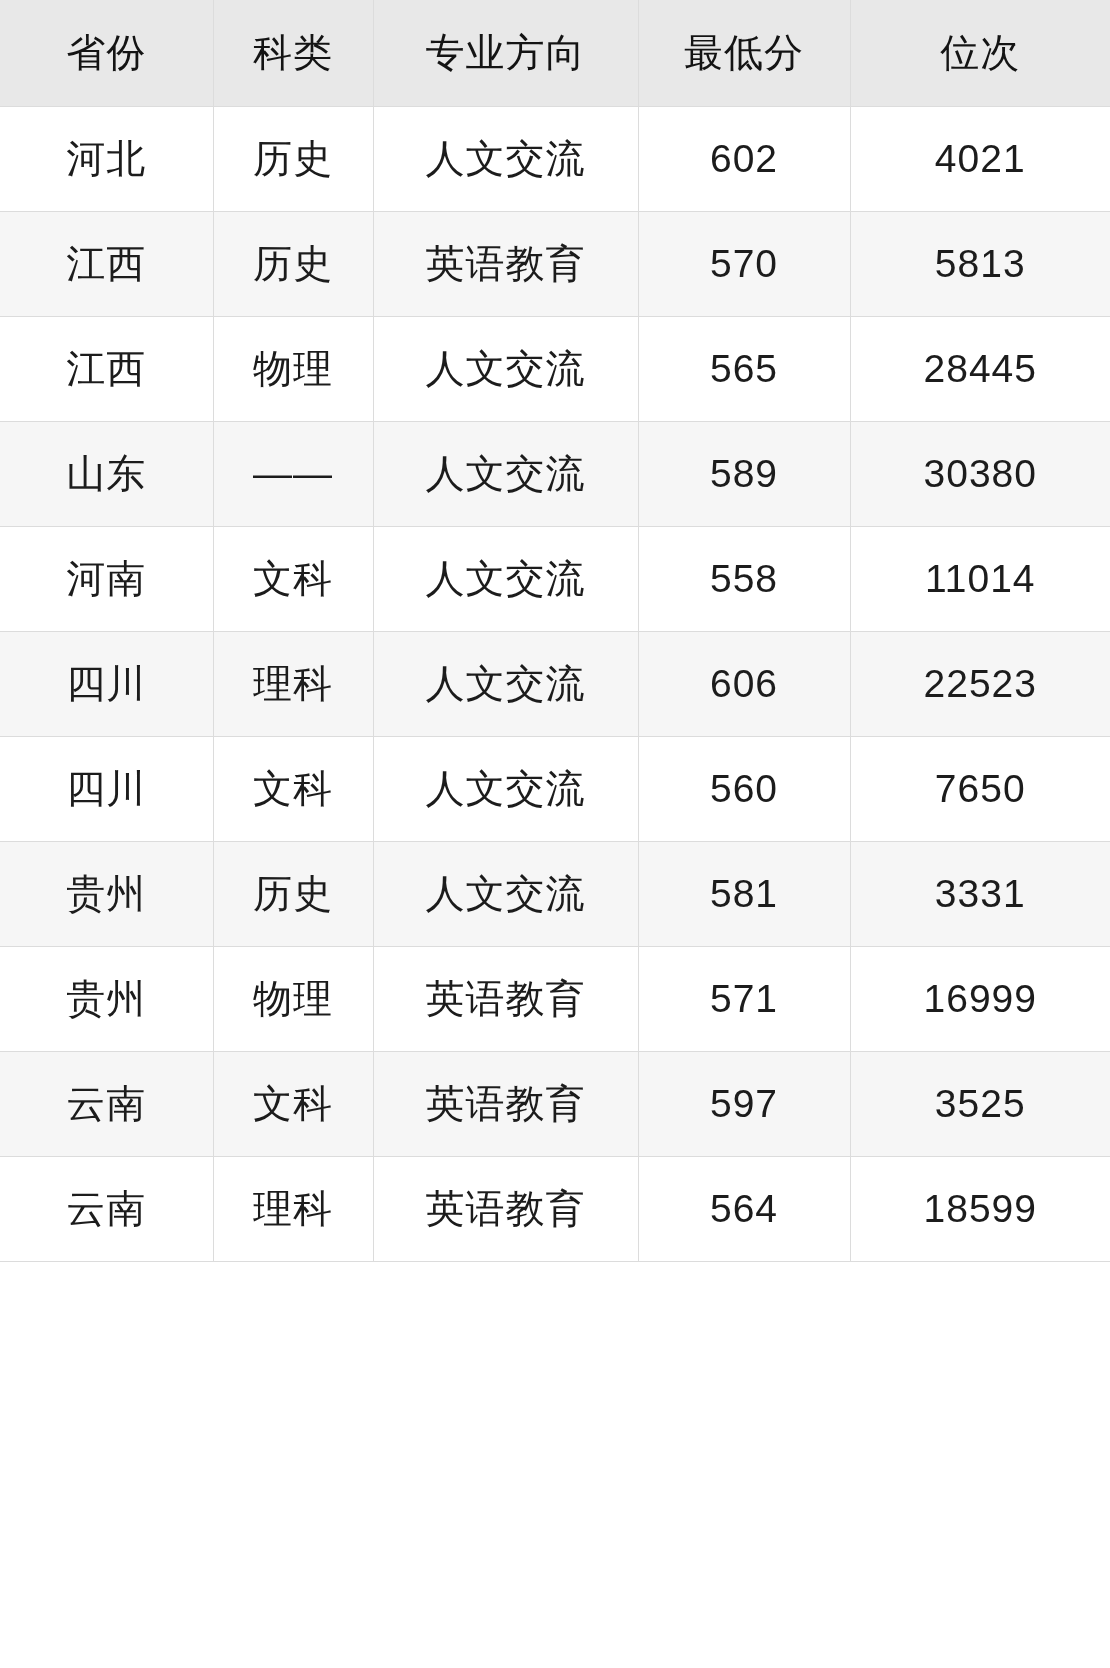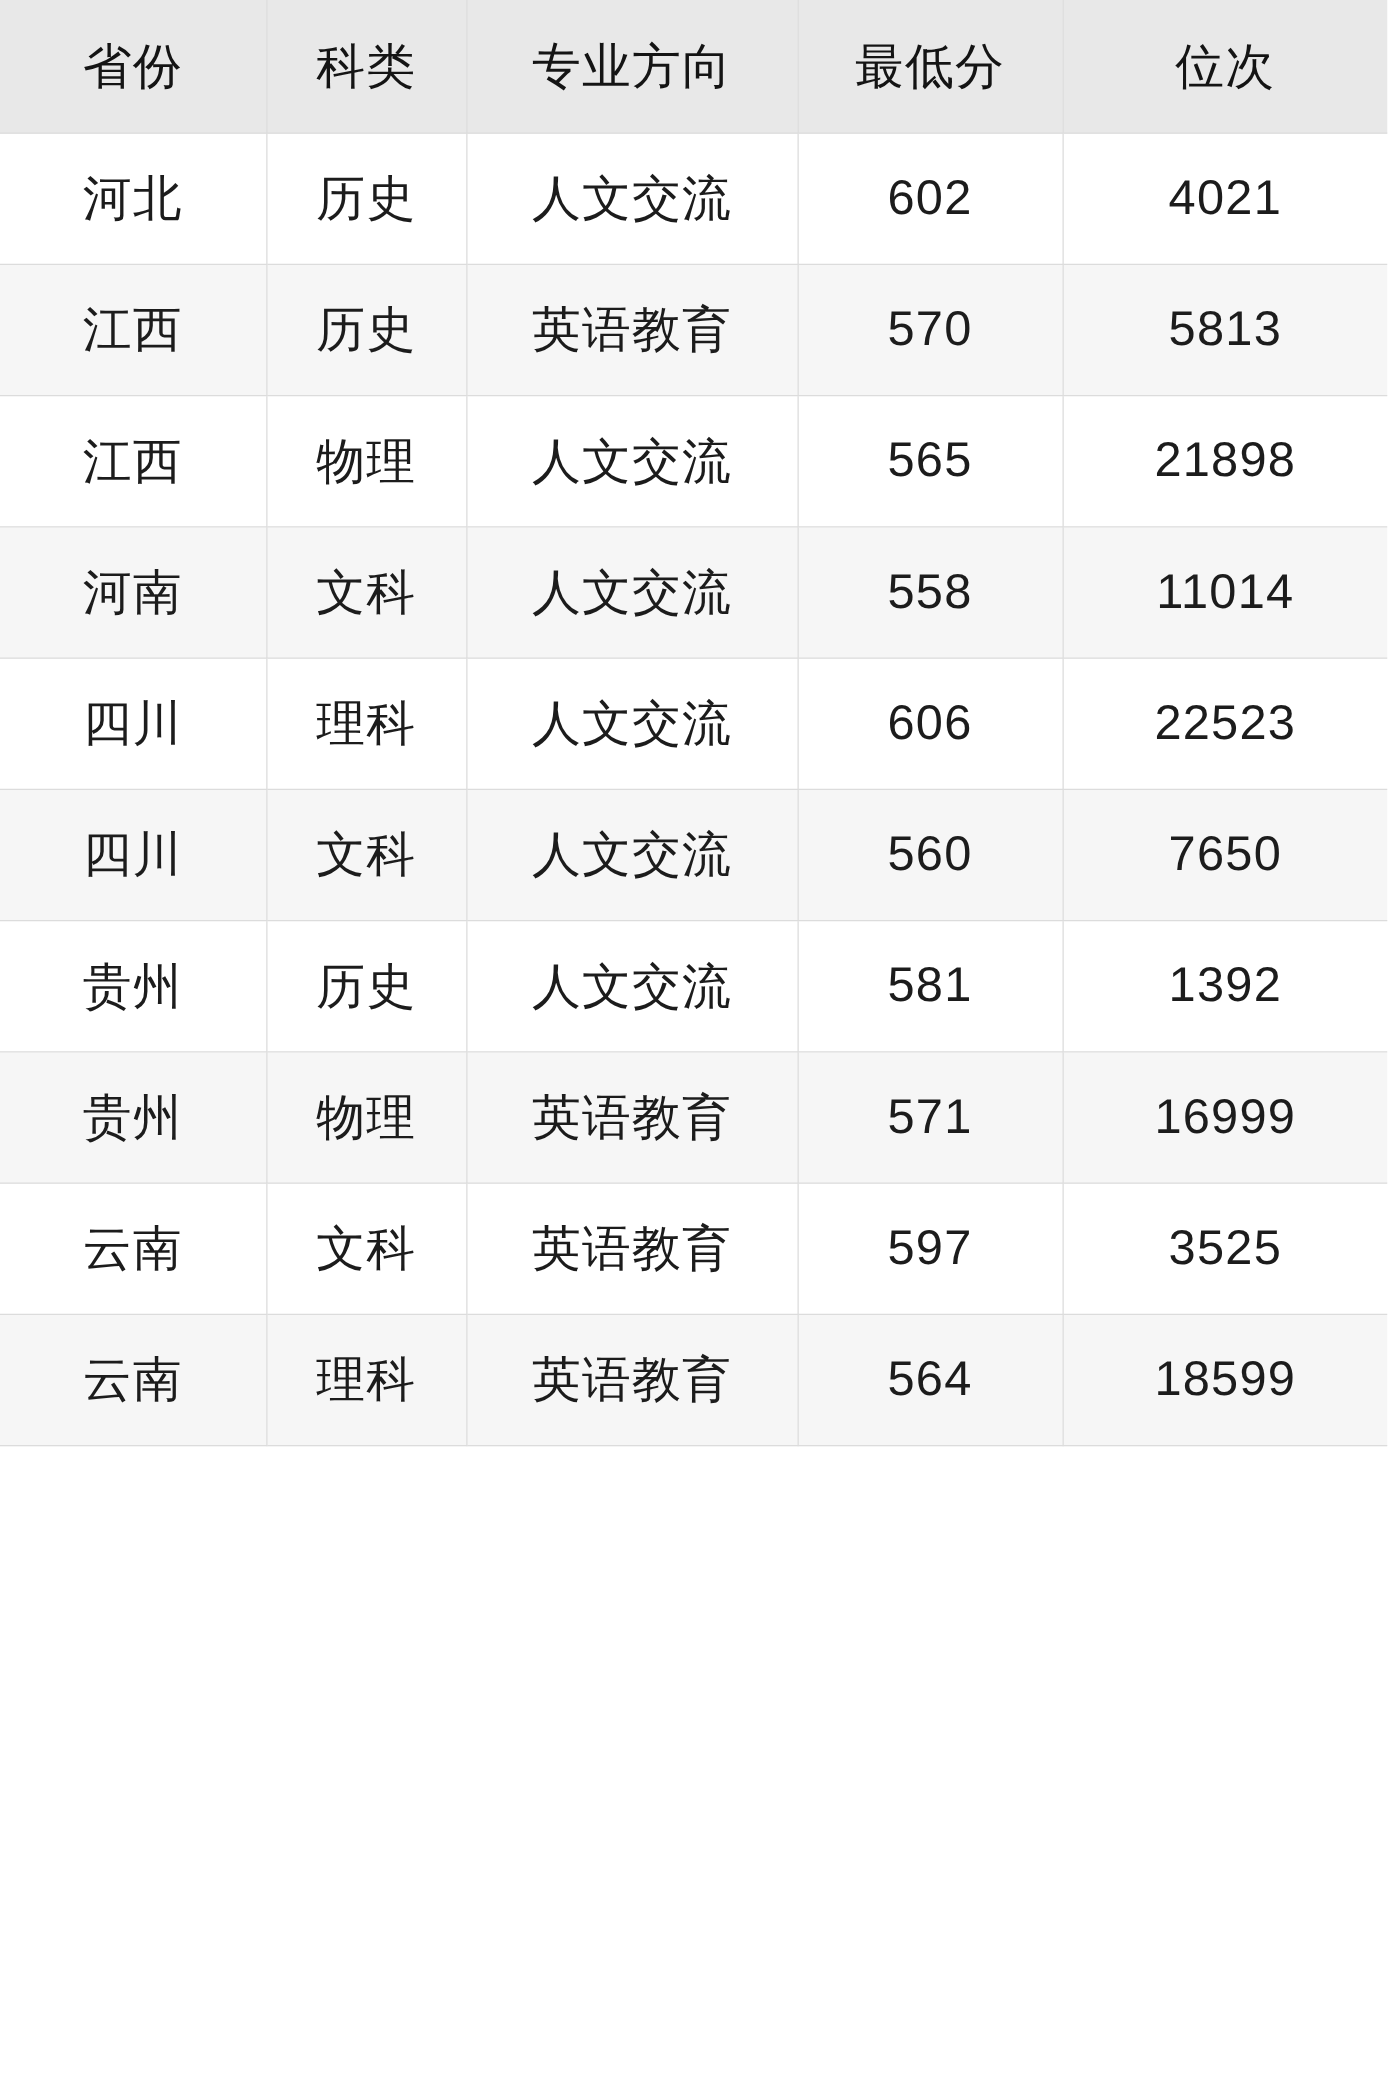--- a/index.html
+++ b/index.html
@@ -98,21 +98,28 @@
           <td>历史</td>
           <td>英语教育</td>
           <td>570</td>
           <td>5813</td>
         </tr>
         <tr>
           <td>江西</td>
           <td>物理</td>
           <td>人文交流</td>
           <td>565</td>
-          <td>21898</td>
+          <td>28445</td>
+        </tr>
+        <tr>
+          <td>山东</td>
+          <td>——</td>
+          <td>人文交流</td>
+          <td>589</td>
+          <td>30380</td>
         </tr>
         <tr>
           <td>河南</td>
           <td>文科</td>
           <td>人文交流</td>
           <td>558</td>
           <td>11014</td>
         </tr>
         <tr>
           <td>四川</td>
@@ -126,21 +133,21 @@
           <td>文科</td>
           <td>人文交流</td>
           <td>560</td>
           <td>7650</td>
         </tr>
         <tr>
           <td>贵州</td>
           <td>历史</td>
           <td>人文交流</td>
           <td>581</td>
-          <td>1392</td>
+          <td>3331</td>
         </tr>
         <tr>
           <td>贵州</td>
           <td>物理</td>
           <td>英语教育</td>
           <td>571</td>
           <td>16999</td>
         </tr>
         <tr>
           <td>云南</td>

